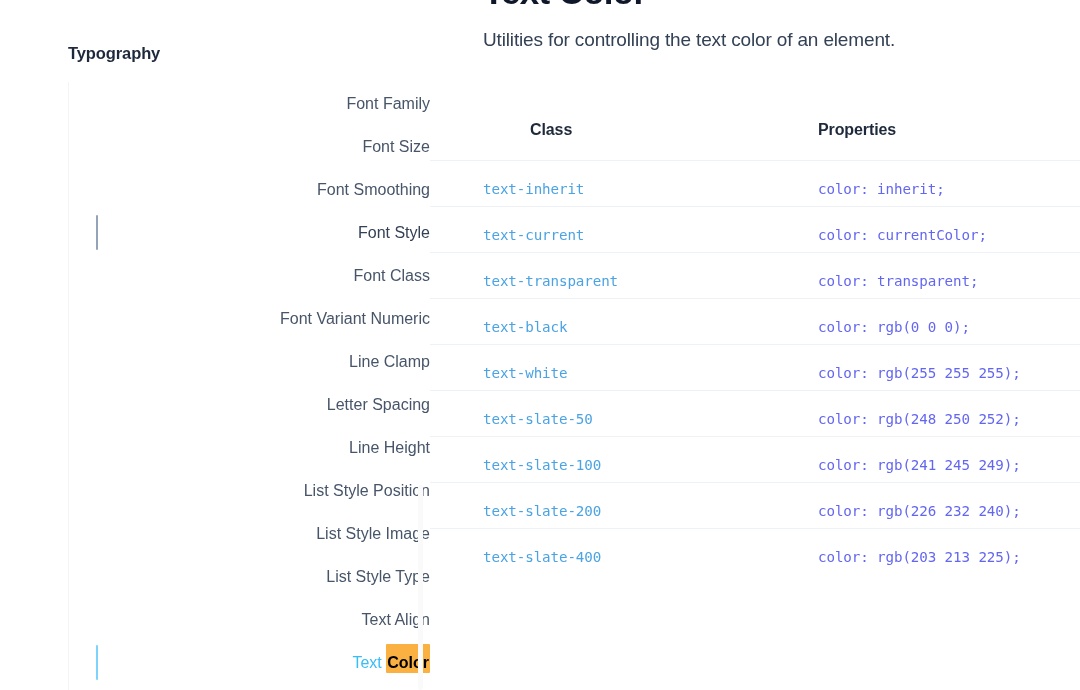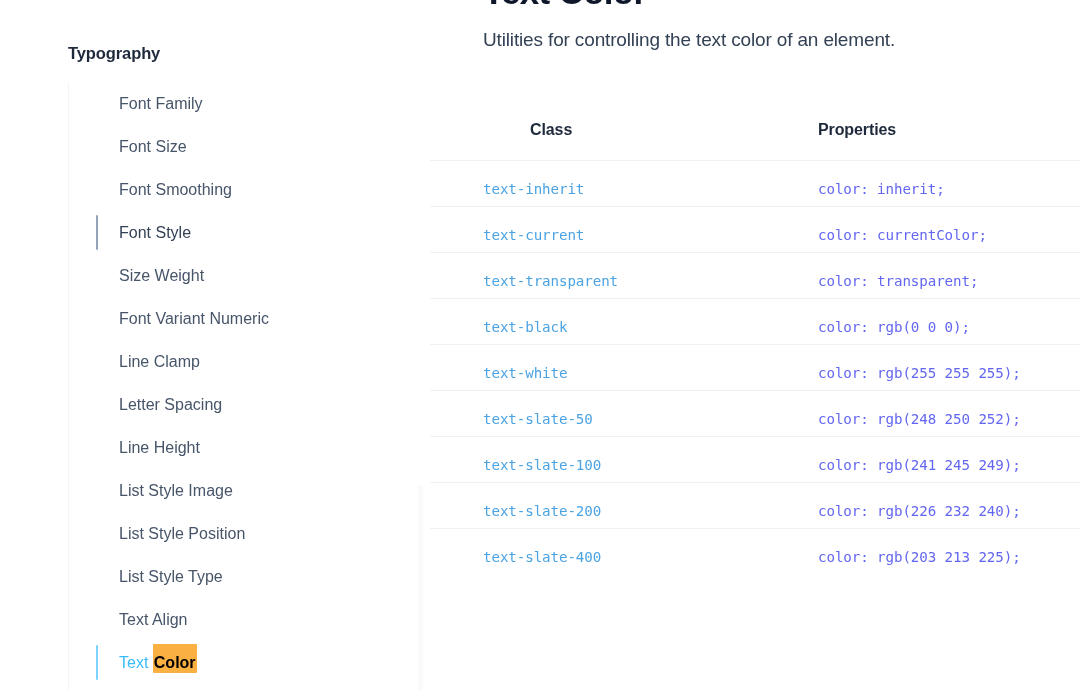--- a/index.html
+++ b/index.html
@@ -11,20 +11,21 @@
     background: #ffffff;
     font-family: "Liberation Sans", sans-serif;
     -webkit-font-smoothing: antialiased;
   }
 
   #app {
     position: relative;
     width: 1080px;
     height: 690px;
     background: #5eead4;
+    text-align: right;
   }
 
   
   #sidebar {
     position: absolute;
     left: 0;
     top: 0;
     width: 430px;
     height: 690px;
     background: #ffffff;
@@ -213,27 +214,27 @@
 
     <div class="sidebar-group-title">Typography</div>
 
     <div class="sidebar-rail"></div>
 
     <div id="sidebar-list">
         <a class="sidebar-item"><span class="item-bar"></span><span class="label-plain">Font Family</span></a>
         <a class="sidebar-item"><span class="item-bar"></span><span class="label-plain">Font Size</span></a>
         <a class="sidebar-item"><span class="item-bar"></span><span class="label-plain">Font Smoothing</span></a>
         <a class="sidebar-item hovered"><span class="item-bar"></span><span class="label-plain">Font Style</span></a>
-        <a class="sidebar-item"><span class="item-bar"></span><span class="label-plain">Size Weight</span></a>
+        <a class="sidebar-item"><span class="item-bar"></span><span class="label-plain">Font Class</span></a>
         <a class="sidebar-item"><span class="item-bar"></span><span class="label-plain">Font Variant Numeric</span></a>
         <a class="sidebar-item"><span class="item-bar"></span><span class="label-plain">Line Clamp</span></a>
         <a class="sidebar-item"><span class="item-bar"></span><span class="label-plain">Letter Spacing</span></a>
         <a class="sidebar-item"><span class="item-bar"></span><span class="label-plain">Line Height</span></a>
+        <a class="sidebar-item"><span class="item-bar"></span><span class="label-plain">List Style Position</span></a>
         <a class="sidebar-item"><span class="item-bar"></span><span class="label-plain">List Style Image</span></a>
-        <a class="sidebar-item"><span class="item-bar"></span><span class="label-plain">List Style Position</span></a>
         <a class="sidebar-item"><span class="item-bar"></span><span class="label-plain">List Style Type</span></a>
         <a class="sidebar-item"><span class="item-bar"></span><span class="label-plain">Text Align</span></a>
         <a class="sidebar-item active"><span class="item-bar"></span><span class="label-plain">Text </span><span class="label-mark">Color</span></a>
       </div>
 
     <div class="sidebar-scrollbar"></div>
   </nav>
 
   <main id="main">
 

